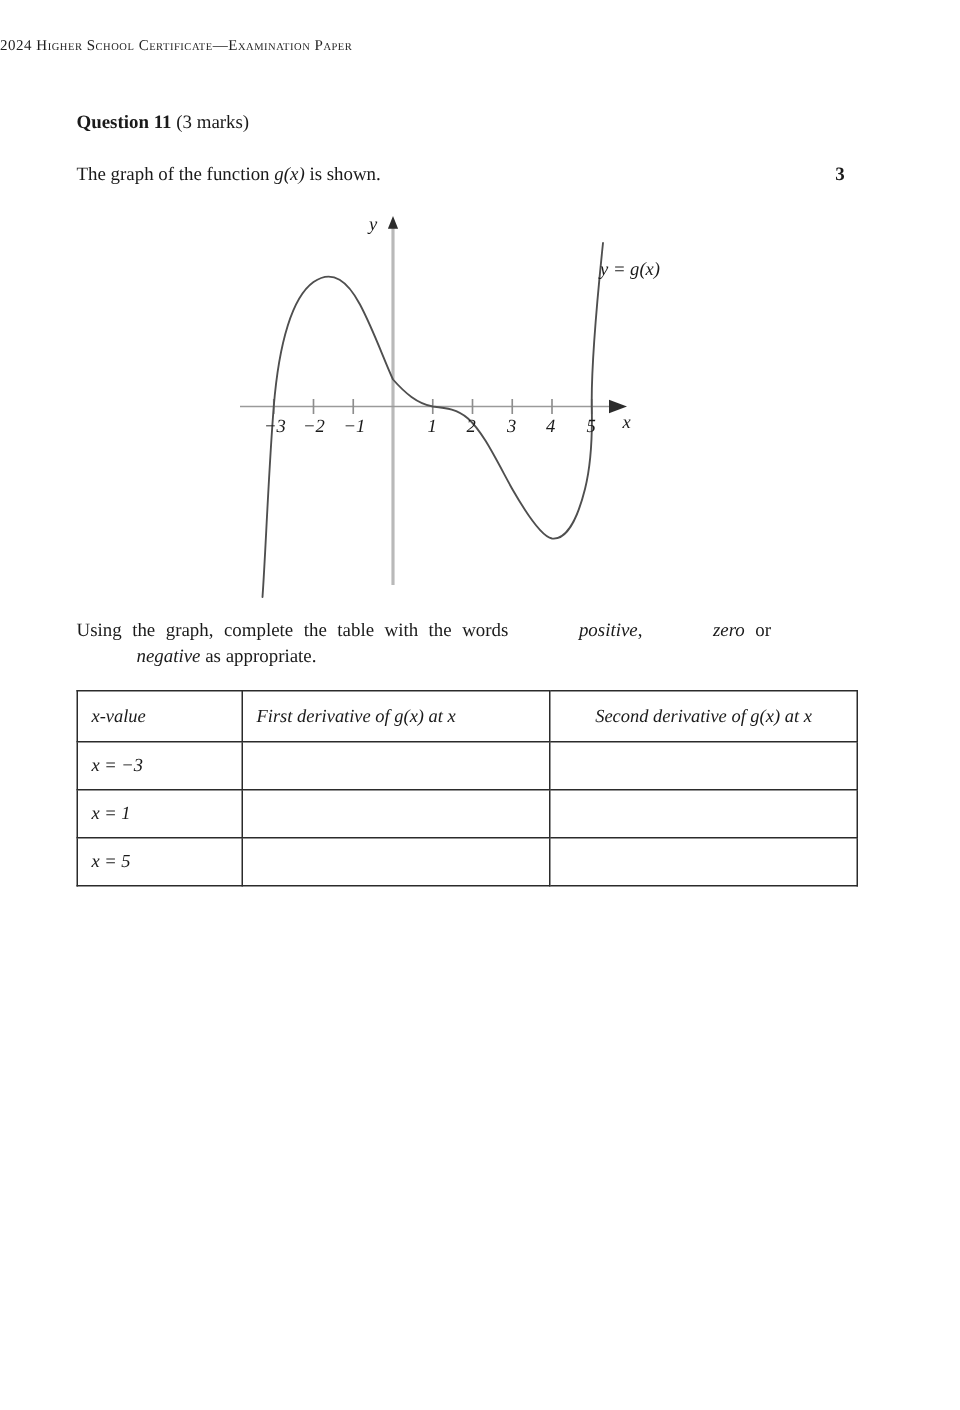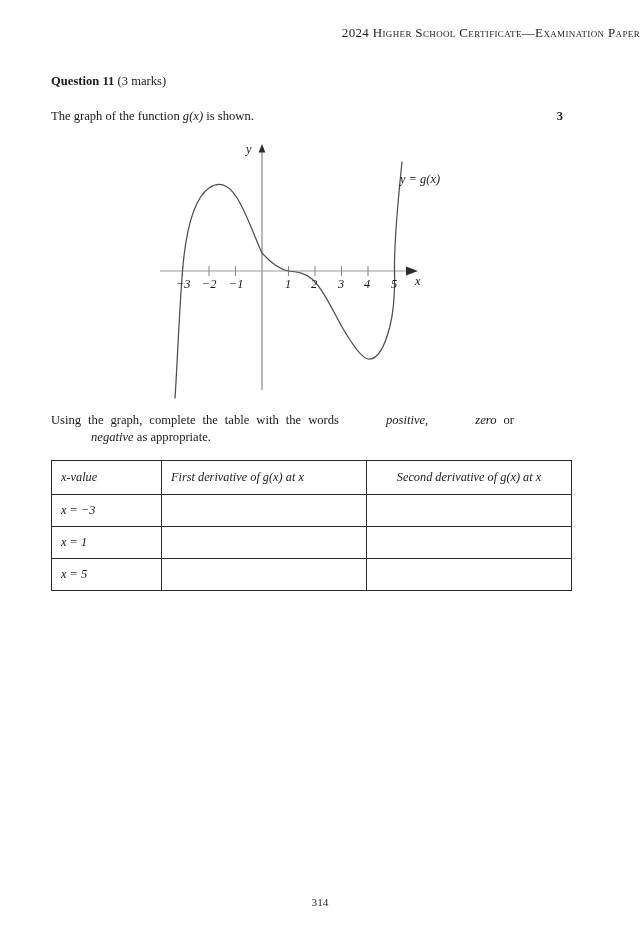--- a/index.html
+++ b/index.html
@@ -21,22 +21,22 @@
     width: 640px;
     height: 940px;
   }
 
   
   .running-header {
     position: absolute;
     top: 25px;
     left: 0;
     width: 640px;
-    text-align: right;
-    font-size: 13px;
+    text-align: left;
+    font-size: 10px;
     letter-spacing: 0.35px;
     font-variant: small-caps;
     color: #1f1f1f;
     white-space: nowrap;
   }
 
   
   .question-heading {
     position: absolute;
     top: 74px;
@@ -223,15 +223,14 @@
         <td class="c-second blank-cell"></td>
       </tr>
       <tr>
         <td class="c-xvalue">x = 5</td>
         <td class="c-first blank-cell"></td>
         <td class="c-second blank-cell"></td>
       </tr>
     </tbody>
   </table>
 
-  <div class="page-number">314</div>
 
 </div>
 
 </body></html>

